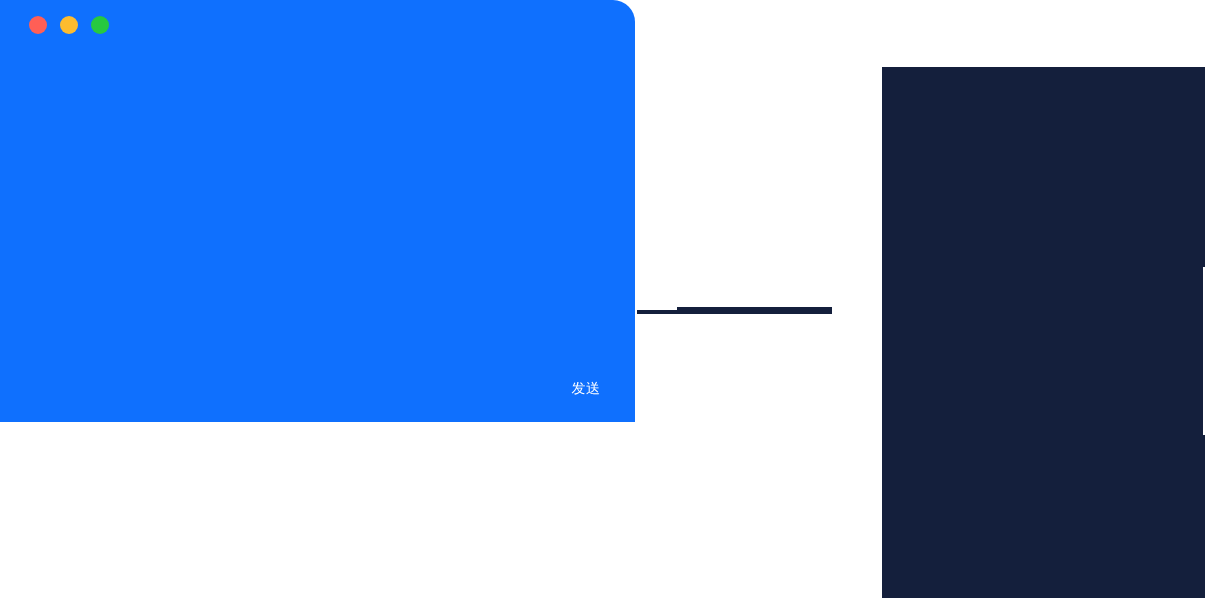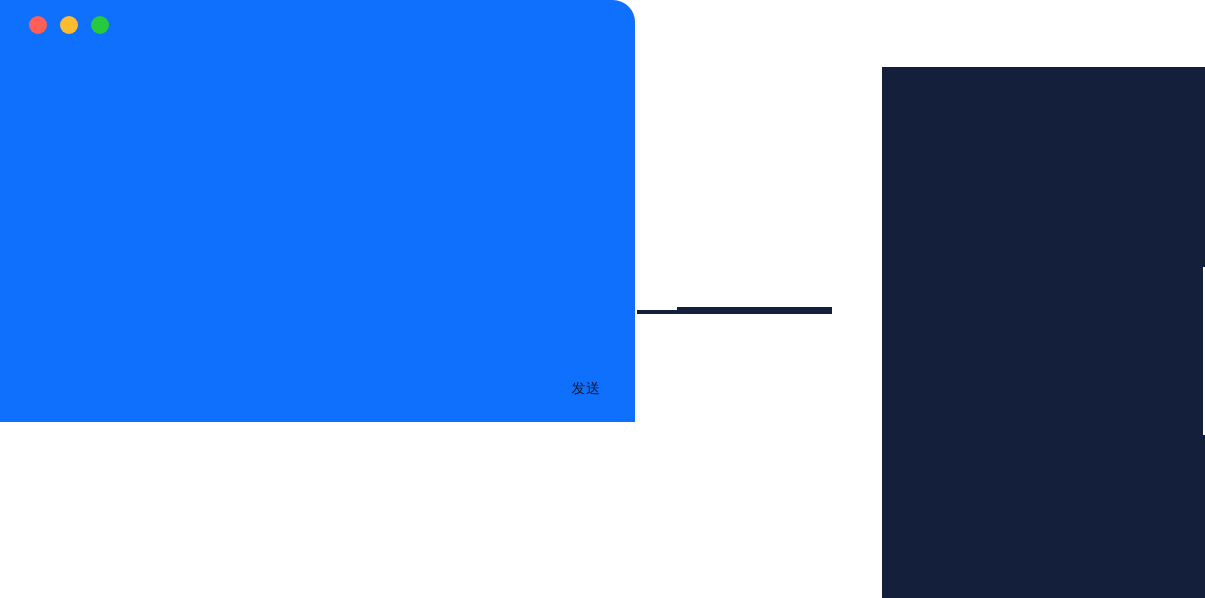--- a/index.html
+++ b/index.html
@@ -55,21 +55,21 @@
   
   .send-action {
     position: absolute;
     left: 556px;
     top: 377px;
     width: 60px;
     height: 22px;
     display: flex;
     align-items: center;
     justify-content: center;
-    color: #0f172a;
+    color: #ffffff;
     font-size: 14px;
     line-height: 22px;
     letter-spacing: 0.5px;
     background: transparent;
     border: 0;
     padding: 0;
     cursor: pointer;
     font-family: "Liberation Sans", "DejaVu Sans", sans-serif;
   }
 

